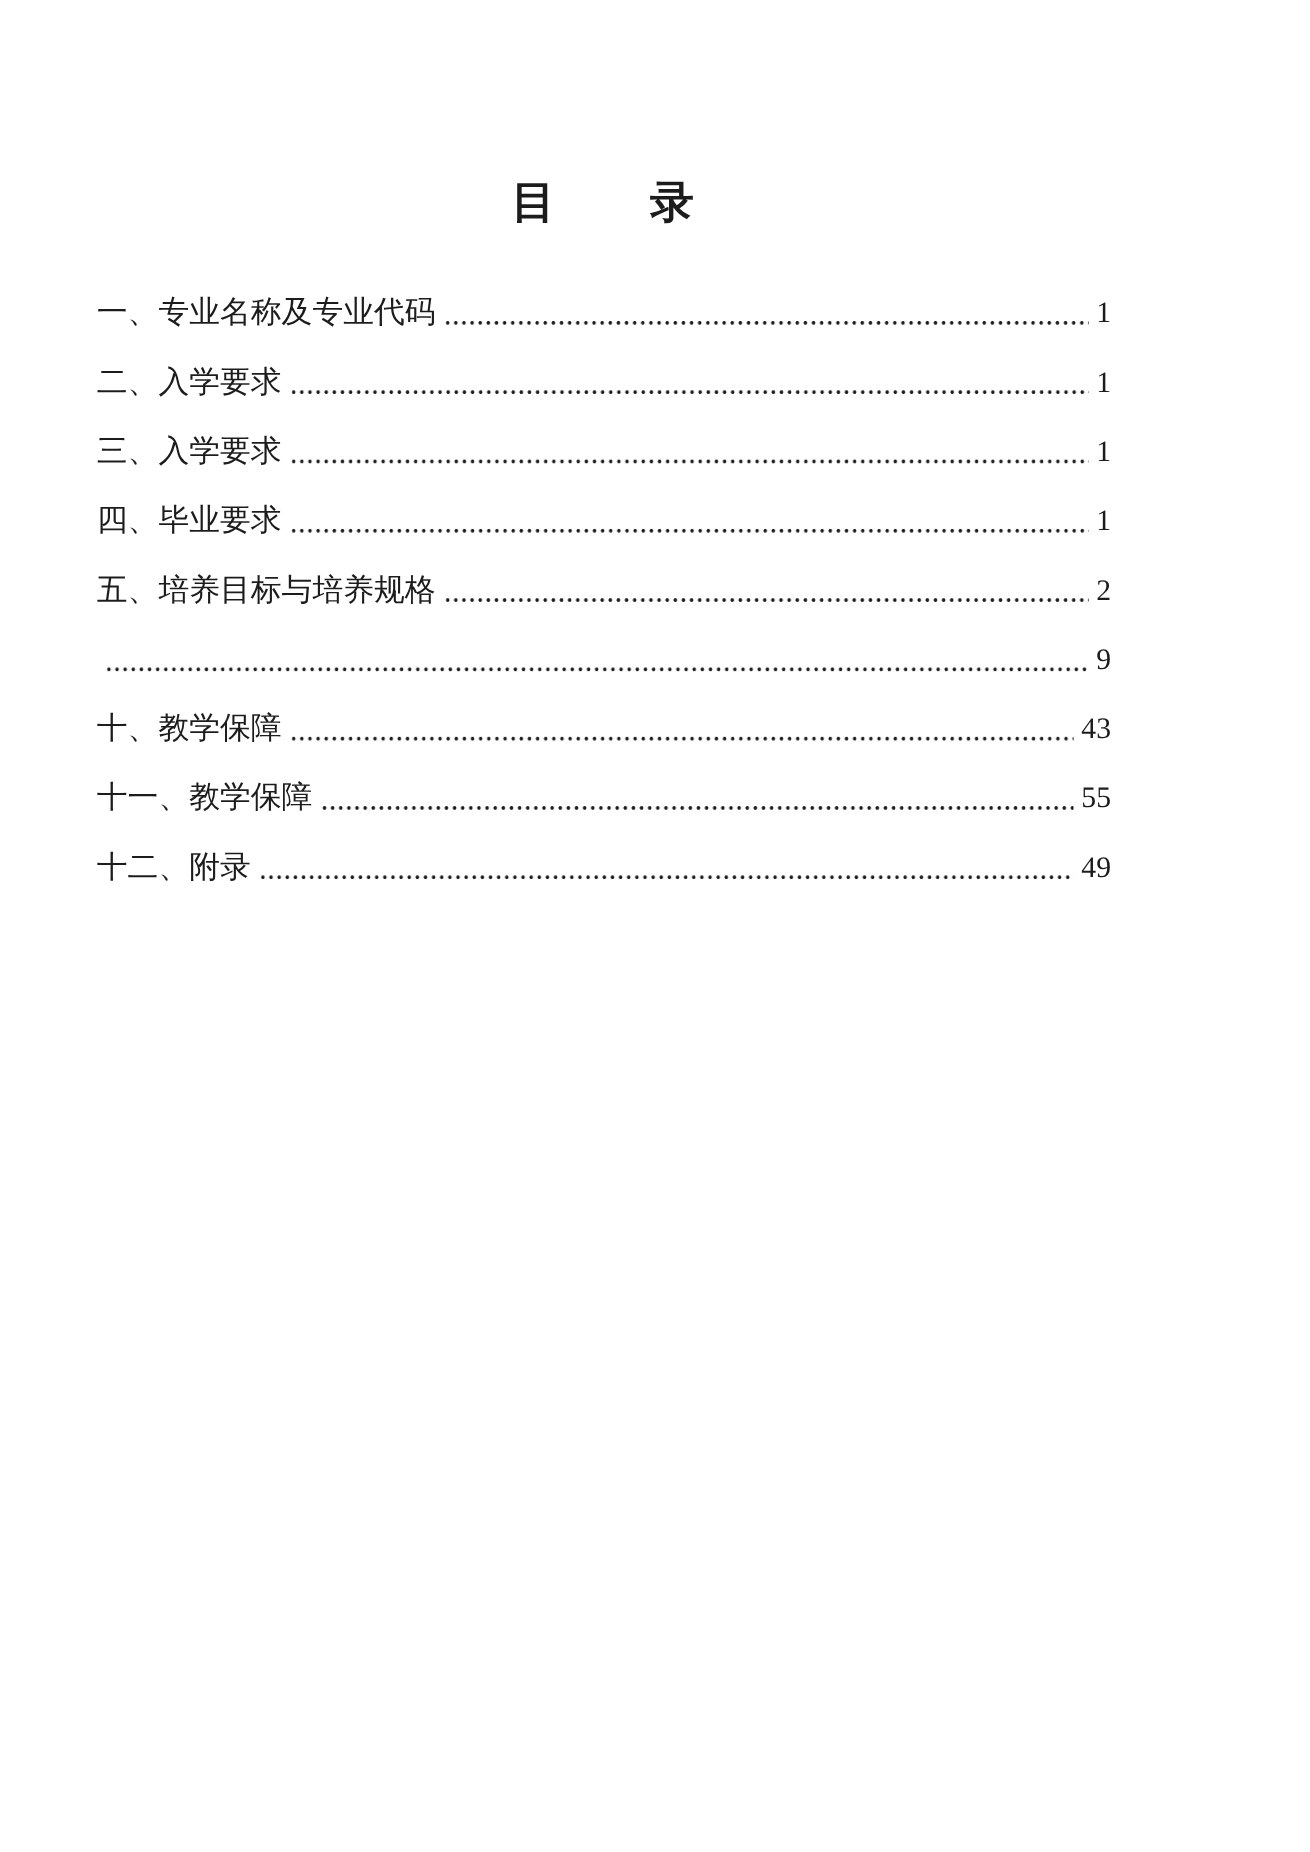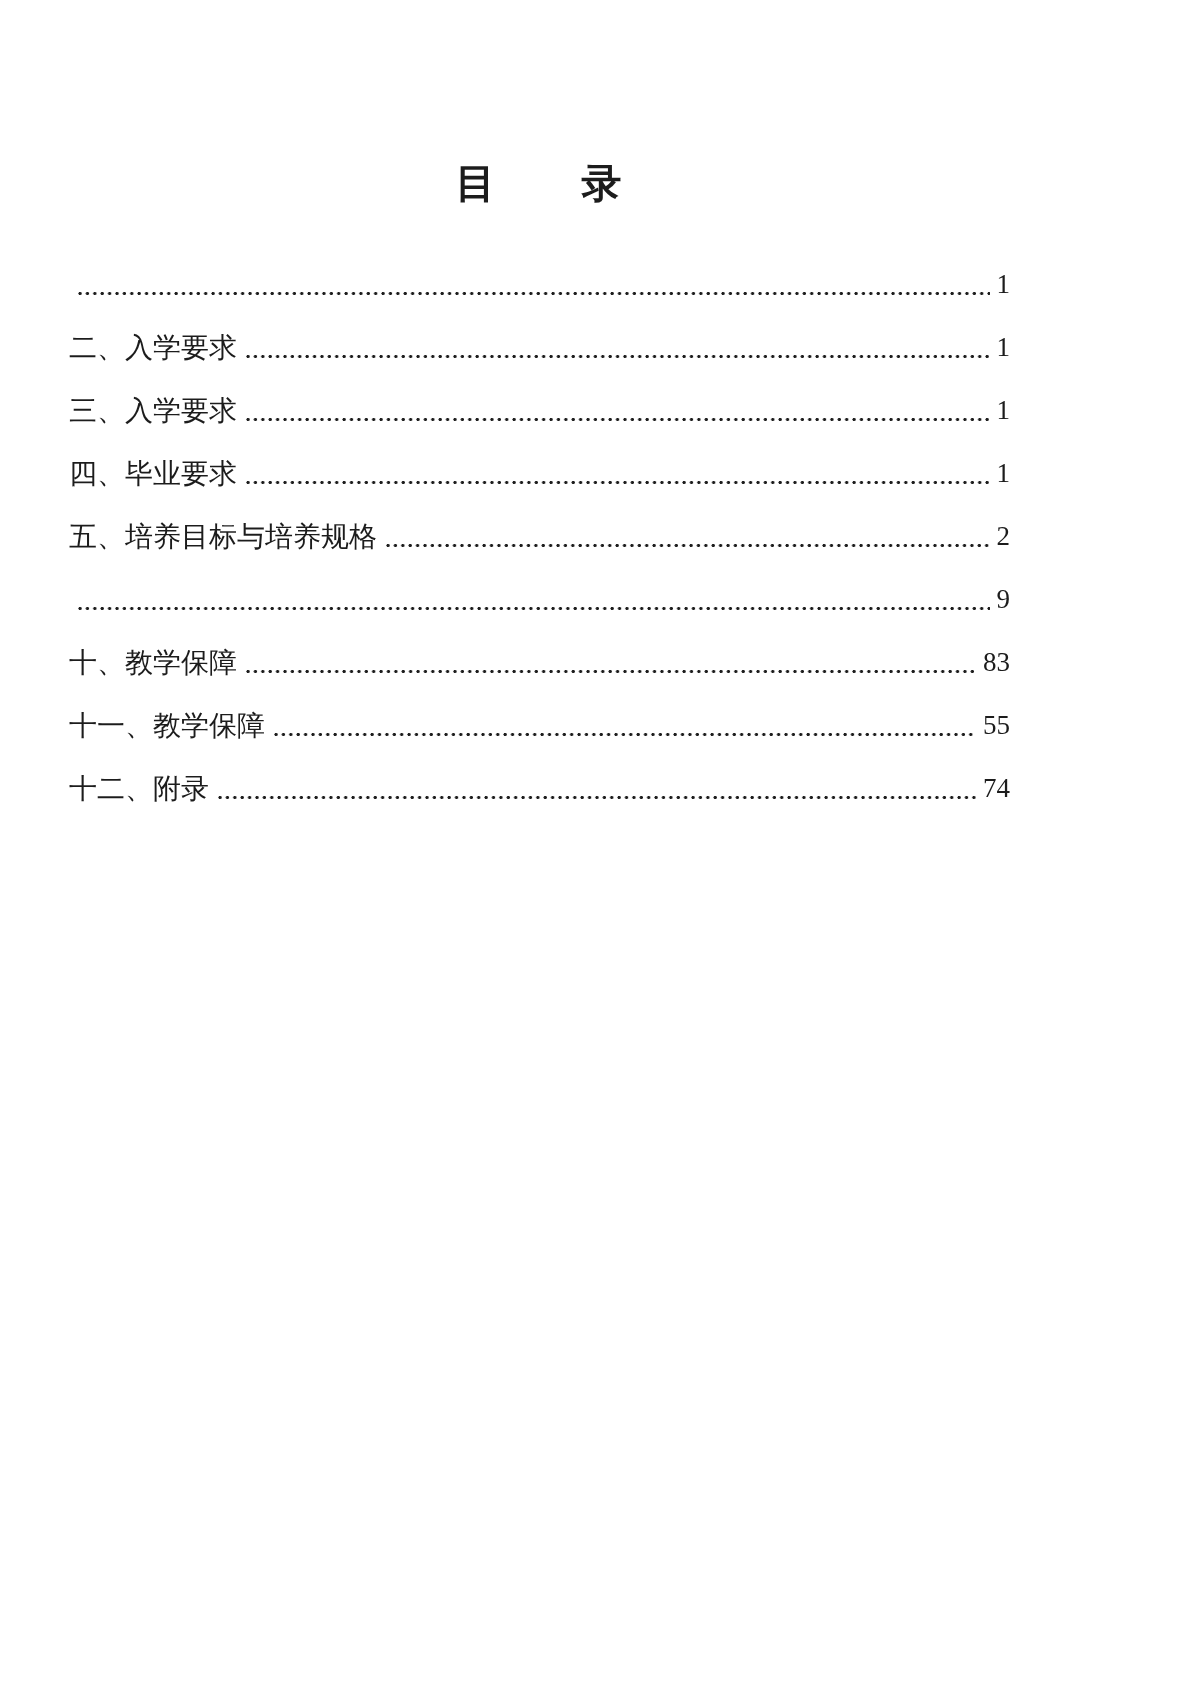--- a/index.html
+++ b/index.html
@@ -11,21 +11,21 @@
       width: 1191px;
       height: 1684px;
       font-family: "Liberation Serif", "DejaVu Serif", serif;
       color: #1c1c1c;
       overflow: hidden;
     }
     .doc-page {
       box-sizing: border-box;
       width: 1191px;
       height: 1684px;
-      padding: 160px 181px 0 69px;
+      padding: 160px 181px 0 88px;
       background: #ffffff;
     }
     .doc-title {
       margin: 0 0 62px 0;
       text-align: center;
       font-size: 40px;
       line-height: 48px;
       font-weight: bold;
       letter-spacing: 2px;
       white-space: pre;
@@ -65,20 +65,21 @@
 </head>
 <body>
 
 <div class="doc-page">
 
   <h1 class="doc-title">目　　录</h1>
 
   <ul class="toc-list">
 
     <li class="toc-entry">
+      <span class="toc-entry-label">一、专业名称及专业代码</span>
       <span class="dot-leader"></span>
       <span class="toc-page-number">1</span>
     </li>
 
     <li class="toc-entry">
       <span class="toc-entry-label">二、入学要求</span>
       <span class="dot-leader"></span>
       <span class="toc-page-number">1</span>
     </li>
 
@@ -103,29 +104,29 @@
 
     <li class="toc-entry">
       <span class="dot-leader"></span>
       <span class="toc-page-number">9</span>
     </li>
 
 
     <li class="toc-entry">
       <span class="toc-entry-label">十、教学保障</span>
       <span class="dot-leader"></span>
-      <span class="toc-page-number">83</span>
+      <span class="toc-page-number">43</span>
     </li>
 
     <li class="toc-entry">
       <span class="toc-entry-label">十一、教学保障</span>
       <span class="dot-leader"></span>
       <span class="toc-page-number">55</span>
     </li>
 
     <li class="toc-entry">
       <span class="toc-entry-label">十二、附录</span>
       <span class="dot-leader"></span>
-      <span class="toc-page-number">74</span>
+      <span class="toc-page-number">49</span>
     </li>
 
   </ul>
 </div>
 
 </body></html>

